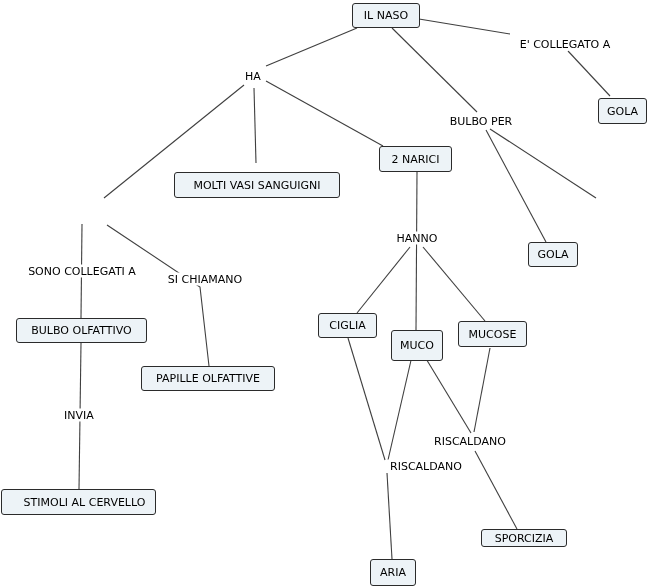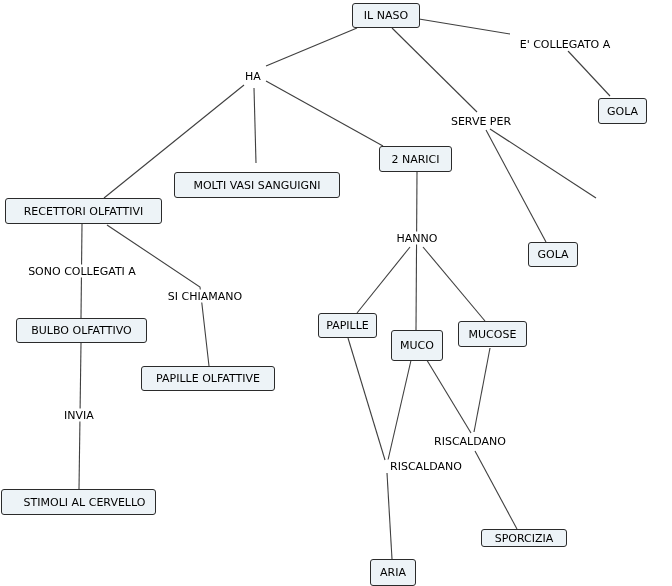--- a/index.html
+++ b/index.html
@@ -66,35 +66,34 @@
     <line class="edge" x1="348" y1="338" x2="385" y2="460"></line>
     <line class="edge" x1="412" y1="356" x2="388" y2="460"></line>
     <line class="edge" x1="387" y1="473" x2="392" y2="559"></line>
     <line class="edge" x1="425" y1="357" x2="471" y2="433"></line>
     <line class="edge" x1="490" y1="348" x2="474" y2="432"></line>
     <line class="edge" x1="475" y1="451" x2="517" y2="529"></line>
   </svg>
 
   <div class="link-label" style="left:565px;top:44px;">E' COLLEGATO A</div>
   <div class="link-label" style="left:253px;top:76px;">HA</div>
-  <div class="link-label" style="left:481px;top:121px;">SERVE PER</div>
+  <div class="link-label" style="left:481px;top:121px;">BULBO PER</div>
   <div class="link-label" style="left:417px;top:238px;">HANNO</div>
   <div class="link-label" style="left:82px;top:271px;">SONO COLLEGATI A</div>
-  <div class="link-label" style="left:205px;top:296px;text-align:center;">SI CHIAMANO</div>
+  <div class="link-label" style="left:205px;top:279px;text-align:center;">SI CHIAMANO</div>
   <div class="link-label" style="left:79px;top:415px;">INVIA</div>
   <div class="link-label" style="left:386px;top:466px;margin-left:40px;">RISCALDANO</div>
   <div class="link-label" style="left:470px;top:441px;">RISCALDANO</div>
 
   <div class="node" style="left:352px;top:3px;width:68px;height:25px;">IL NASO</div>
   <div class="node" style="left:598px;top:98px;width:49px;height:26px;">GOLA</div>
   <div class="node" style="left:174px;top:172px;width:166px;height:26px;">MOLTI VASI SANGUIGNI</div>
-  <div class="node" style="left:5px;top:198px;width:157px;height:26px;">RECETTORI OLFATTIVI</div>
   <div class="node" style="left:379px;top:146px;width:73px;height:26px;">2 NARICI</div>
   <div class="node" style="left:528px;top:242px;width:50px;height:25px;">GOLA</div>
-  <div class="node" style="left:318px;top:313px;width:59px;height:25px;">PAPILLE</div>
+  <div class="node" style="left:318px;top:313px;width:59px;height:25px;">CIGLIA</div>
   <div class="node" style="left:391px;top:330px;width:52px;height:31px;">MUCO</div>
   <div class="node" style="left:458px;top:321px;width:69px;height:26px;">MUCOSE</div>
   <div class="node" style="left:16px;top:318px;width:131px;height:25px;">BULBO OLFATTIVO</div>
   <div class="node" style="left:141px;top:366px;width:134px;height:25px;">PAPILLE OLFATTIVE</div>
   <div class="node" style="left:1px;top:489px;width:155px;height:26px;padding-left:12px;">STIMOLI AL CERVELLO</div>
   <div class="node" style="left:481px;top:529px;width:86px;height:18px;">SPORCIZIA</div>
   <div class="node" style="left:370px;top:559px;width:46px;height:27px;">ARIA</div>
 
 </div>
 

